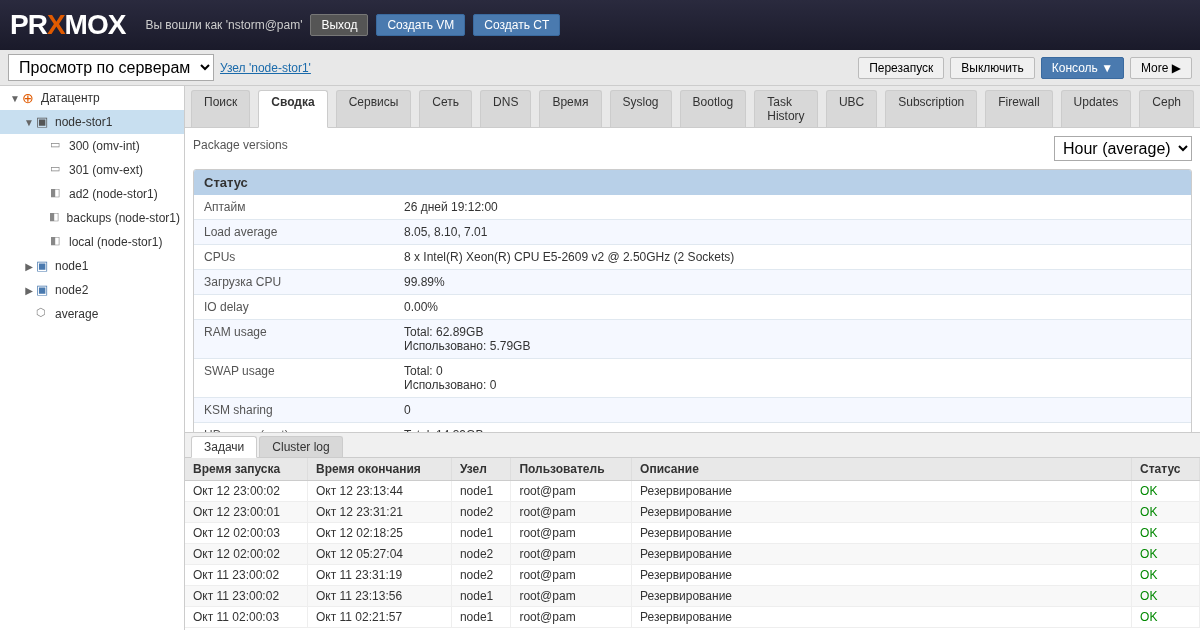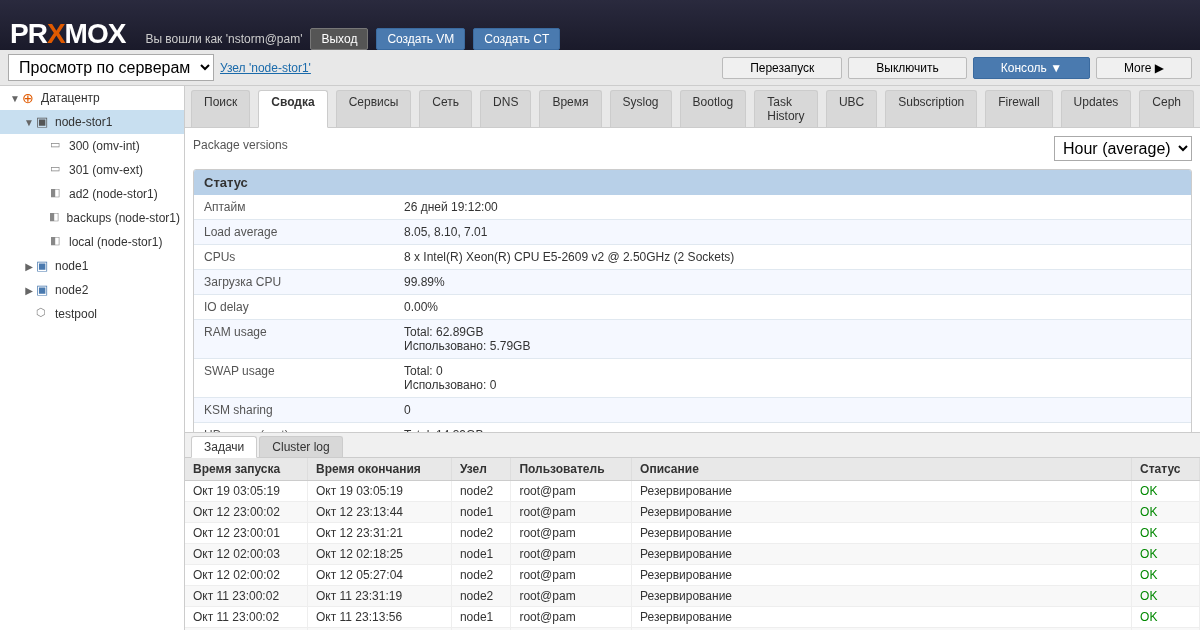--- a/index.html
+++ b/index.html
@@ -2,21 +2,21 @@
 <html><head>
   <meta charset="utf-8">
   <style>
     * { box-sizing: border-box; margin: 0; padding: 0; }
     body { font-family: Arial, sans-serif; font-size: 12px; background: #d0d0d0; color: #333; }
 
     
     #header {
       background: #1a1a2e;
       display: flex;
-      align-items: flex-end;
+      align-items: center;
       padding: 0 10px;
       height: 50px;
       background: linear-gradient(to bottom, #2a2a3e, #1a1a2a);
     }
     #logo {
       display: flex;
       align-items: center;
       margin-right: 20px;
     }
     .logo-text {
@@ -78,21 +78,21 @@
     }
     #toolbar-right {
       margin-left: auto;
       display: flex;
       align-items: center;
       gap: 6px;
     }
     .toolbar-btn {
       background: #f0f0f0;
       border: 1px solid #bbb;
-      padding: 3px 27px;
+      padding: 3px 10px;
       cursor: pointer;
       font-size: 12px;
       border-radius: 2px;
     }
     .console-btn {
       background: #4a7aaf;
       color: white;
       border: 1px solid #3a6a9f;
     }
 
@@ -381,21 +381,21 @@
         <span class="tree-toggle">▶</span>
         <span class="tree-icon node-icon">▣</span>
         <span>node2</span>
       </div>
     </div>
 
     <div class="tree-item tree-l1">
       <div class="tree-label">
         <span class="tree-toggle"> </span>
         <span class="tree-icon pool-icon">⬡</span>
-        <span>testpool</span>
+        <span>average</span>
       </div>
     </div>
   </div>
 
   <div id="content">
 
     <div id="tabs">
       <div class="tab">Поиск</div>
       <div class="tab active">Сводка</div>
       <div class="tab">Сервисы</div>
@@ -479,28 +479,20 @@
             <tr>
               <th>Время запуска</th>
               <th>Время окончания</th>
               <th>Узел</th>
               <th>Пользователь</th>
               <th style="width:500px;">Описание</th>
               <th>Статус</th>
             </tr>
           </thead>
           <tbody id="tasks-tbody">
-          <tr>
-                <td>Окт 19 03:05:19</td>
-                <td>Окт 19 03:05:19</td>
-                <td>node2</td>
-                <td>root@pam</td>
-                <td>Резервирование</td>
-                <td class="status-ok">OK</td>
-              </tr>
               <tr>
                 <td>Окт 12 23:00:02</td>
                 <td>Окт 12 23:13:44</td>
                 <td>node1</td>
                 <td>root@pam</td>
                 <td>Резервирование</td>
                 <td class="status-ok">OK</td>
               </tr>
               <tr>
                 <td>Окт 12 23:00:01</td>

